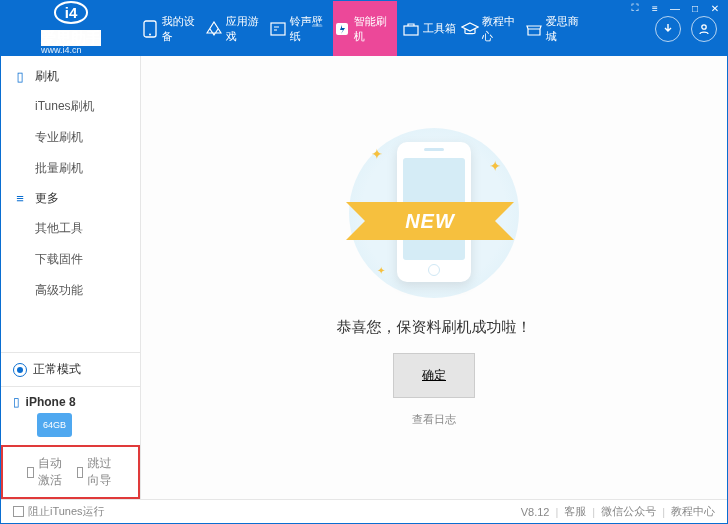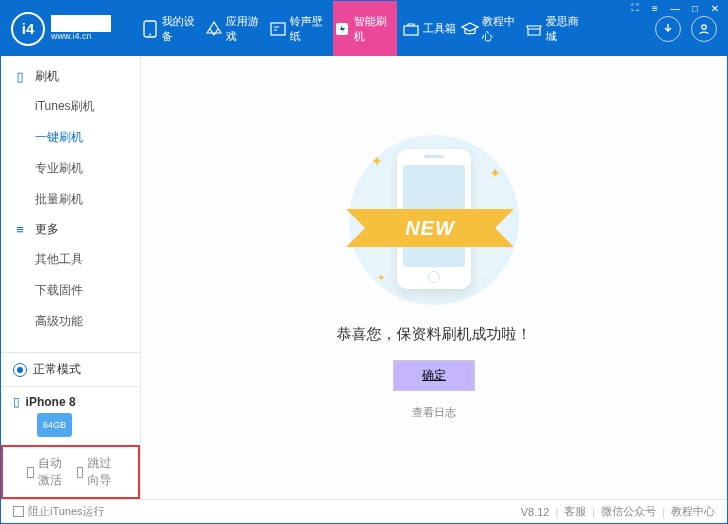--- a/index.html
+++ b/index.html
@@ -1,21 +1,21 @@
 <!DOCTYPE html>
 <html><head>
 <meta charset="utf-8">
 <style>
 *{box-sizing:border-box;margin:0;padding:0;font-family:"Microsoft YaHei","PingFang SC",sans-serif;}
 body{width:728px;height:524px;overflow:hidden;background:#fff;}
 .window{width:728px;height:524px;display:flex;flex-direction:column;border:1px solid #0a6ed1;}
 
 
 .header{height:55px;background:#0a6ed1;display:flex;align-items:stretch;color:#fff;}
-.logo-area{width:140px;display:flex;align-items:center;padding:0 10px;gap:6px;}
+.logo-area{width:140px;display:flex;align-items:center;padding:0 10px;gap:6px;flex-direction:column;}
 .logo-circle{width:34px;height:34px;border:2px solid #fff;border-radius:50%;display:flex;align-items:center;justify-content:center;font-weight:bold;font-size:15px;}
 .logo-text{display:flex;flex-direction:column;line-height:1.1;}
 .logo-text .main{font-size:15px;font-weight:bold;}
 .logo-text .sub{font-size:9px;opacity:.9;}
 .nav{display:flex;flex:1;}
 .nav-item{width:64px;display:flex;flex-direction:row;align-items:center;justify-content:center;gap:3px;cursor:pointer;font-size:11px;}
 .nav-item.active{background:#ec4899;}
 .nav-item .ico{width:18px;height:18px;display:flex;align-items:center;justify-content:center;}
 .header-right{display:flex;align-items:center;padding:0 10px;gap:10px;}
 .win-controls{position:absolute;top:0;right:4px;display:flex;gap:2px;color:#fff;font-size:10px;}
@@ -49,21 +49,21 @@
 .phone::before{content:"";position:absolute;top:6px;left:50%;transform:translateX(-50%);width:20px;height:3px;background:#d0e8f5;border-radius:2px;}
 .phone::after{content:"";position:absolute;bottom:6px;left:50%;transform:translateX(-50%);width:10px;height:10px;border:1px solid #d0e8f5;border-radius:50%;}
 .phone-screen{position:absolute;top:16px;left:6px;right:6px;bottom:22px;background:#d5ecf6;border-radius:3px;}
 .ribbon{position:absolute;top:72px;left:1px;width:160px;height:42px;display:flex;align-items:center;justify-content:center;}
 .ribbon-body{width:120px;height:38px;background:#f6c03e;display:flex;align-items:center;justify-content:center;color:#fff;font-weight:bold;font-size:20px;letter-spacing:1px;font-style:italic;position:relative;}
 .ribbon-body::before,.ribbon-body::after{content:"";position:absolute;width:0;height:0;border:19px solid #f6c03e;}
 .ribbon-body::before{left:-24px;border-left-color:transparent;}
 .ribbon-body::after{right:-24px;border-right-color:transparent;}
 .spark{position:absolute;color:#f6c03e;font-size:14px;}
 .msg{font-size:15px;color:#333;margin-bottom:16px;}
-.ok-btn{padding:6px 28px;border:1px solid #ccc;background:#c4b5fd;font-size:12px;cursor:pointer;margin-bottom:14px;text-decoration:underline;}
+.ok-btn{padding:13px 28px;border:1px solid #ccc;background:#e5e5e5;font-size:12px;cursor:pointer;margin-bottom:14px;text-decoration:underline;}
 .log-link{font-size:11px;color:#888;cursor:pointer;}
 
 
 .footer{height:24px;border-top:1px solid #e6e6e6;display:flex;align-items:center;padding:0 12px;font-size:11px;color:#888;}
 .footer .left{display:flex;align-items:center;gap:6px;}
 .footer .right{margin-left:auto;display:flex;align-items:center;gap:6px;}
 .footer .sep{color:#ccc;}
 svg{display:block;}
 </style>
 </head>
@@ -167,21 +167,20 @@
 
   <div class="body">
 
     <div class="sidebar">
       <div class="sb-scroll">
         <div class="sb-section">
           <span class="ic">▯</span>
           <span>刷机</span>
         </div>
         <div class="sb-item">iTunes刷机</div>
-        <div class="sb-item active">一键刷机</div>
         <div class="sb-item">专业刷机</div>
         <div class="sb-item">批量刷机</div>
 
         <div class="sb-section">
           <span class="ic">≡</span>
           <span>更多</span>
         </div>
         <div class="sb-item">其他工具</div>
         <div class="sb-item">下载固件</div>
         <div class="sb-item">高级功能</div>

